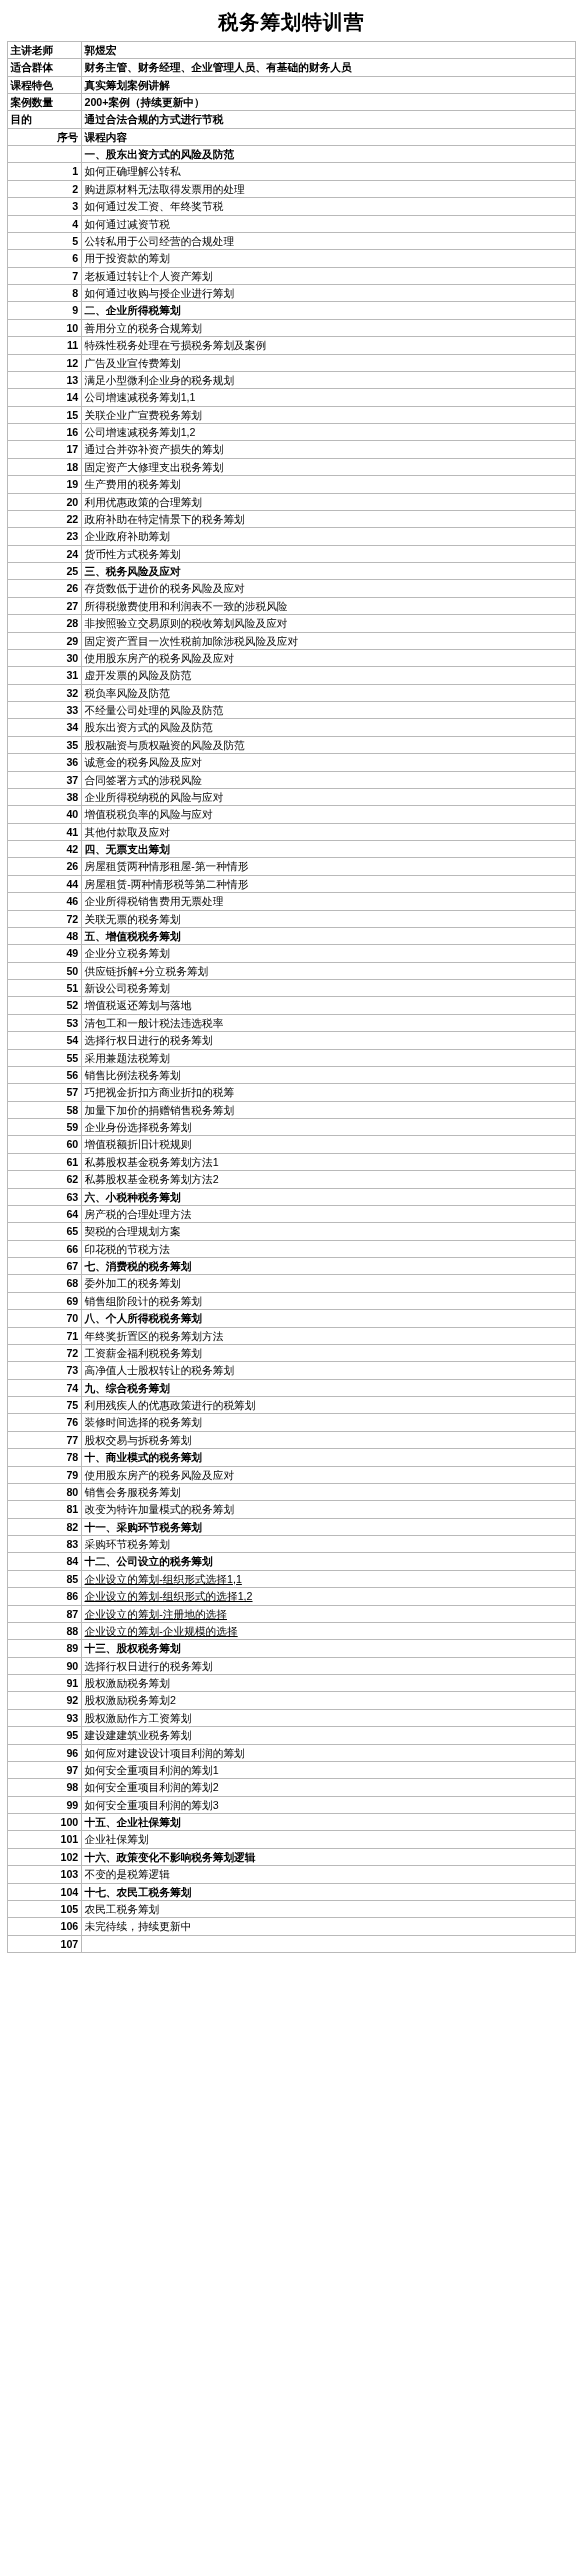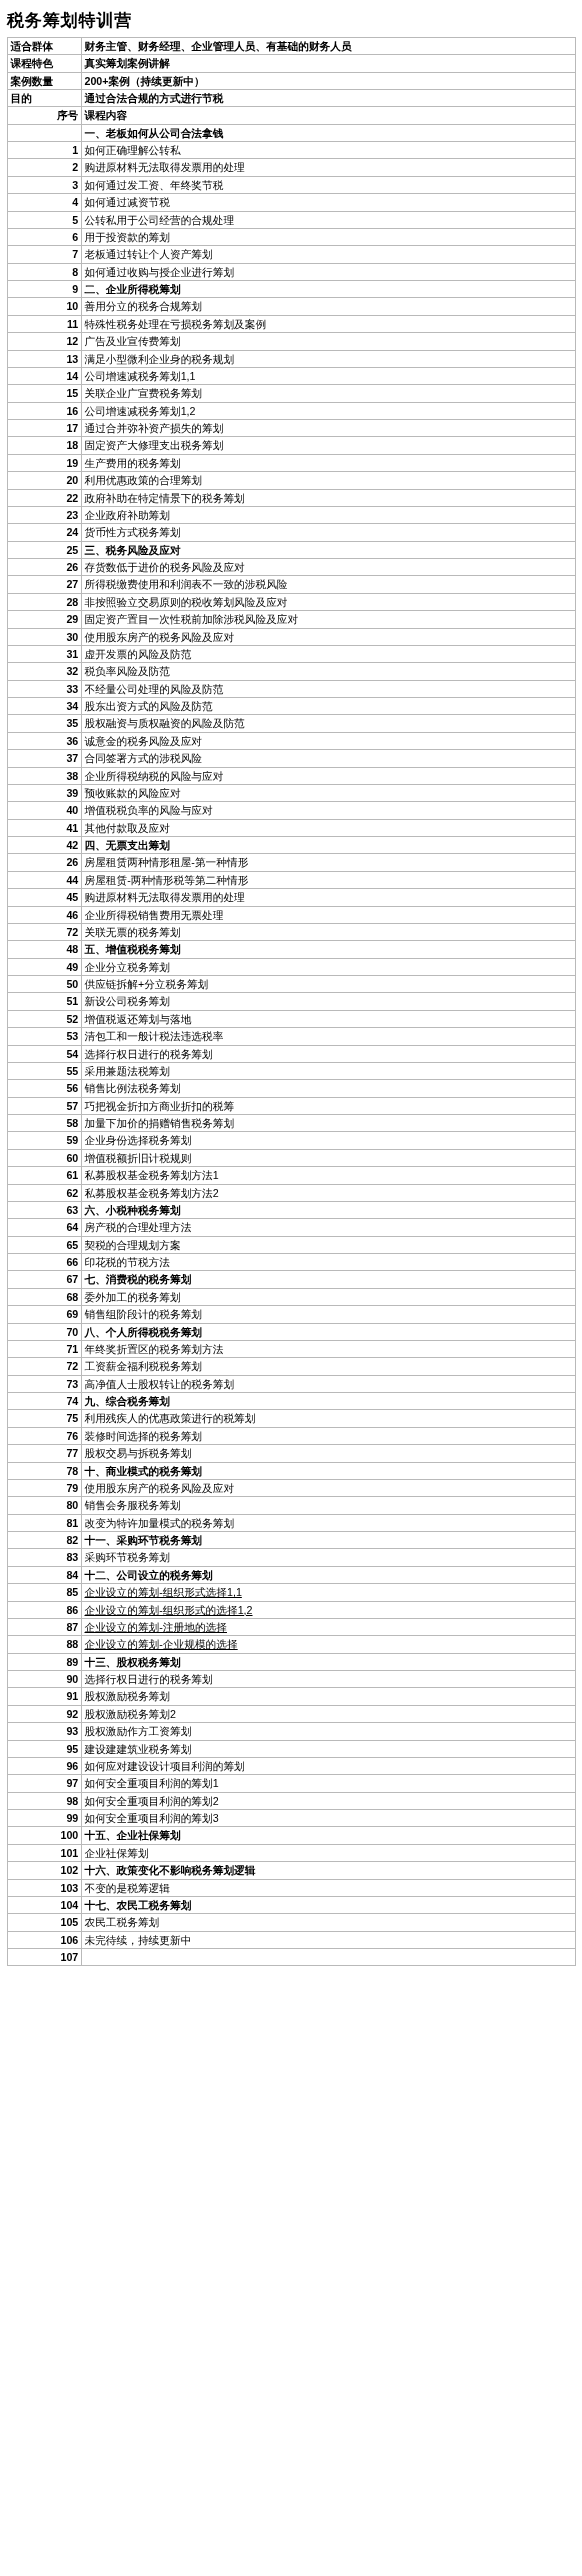--- a/index.html
+++ b/index.html
@@ -11,22 +11,22 @@
     width: 583px;
     font-family: "Liberation Sans", sans-serif;
     color: #000000;
   }
   .page {
     width: 583px;
     box-sizing: border-box;
     padding: 5.2px 6.9px 8.6px 6.9px;
   }
   .doc-title {
-    text-align: left;
-    font-size: 17px;
+    text-align: center;
+    font-size: 20px;
     font-weight: bold;
     letter-spacing: 0.9px;
     padding: 3.4px 0 5.2px 0;
     font-family: Liberation Sans, sans-serif;
   }
   table.main {
     border-collapse: collapse;
     width: 569px;
     table-layout: fixed;
   }
@@ -78,20 +78,24 @@
 
   <div class="doc-title">税务筹划特训营</div>
 
   <table class="main">
     <colgroup>
       <col style="width:74px">
       <col>
     </colgroup>
     <tbody id="table-body">
         <tr>
+          <td class="head-label">主讲老师</td>
+          <td class="head-value">郭煜宏</td>
+        </tr>
+        <tr>
           <td class="head-label">适合群体</td>
           <td class="head-value">财务主管、财务经理、企业管理人员、有基础的财务人员</td>
         </tr>
         <tr>
           <td class="head-label">课程特色</td>
           <td class="head-value">真实筹划案例讲解</td>
         </tr>
         <tr>
           <td class="head-label">案例数量</td>
           <td class="head-value">200+案例（持续更新中）</td>
@@ -99,21 +103,21 @@
         <tr>
           <td class="head-label">目的</td>
           <td class="head-value">通过合法合规的方式进行节税</td>
         </tr>
         <tr class="hdr">
           <td class="idx">序号</td>
           <td class="content">课程内容</td>
         </tr>
         <tr>
           <td class="idx"></td>
-          <td class="content section">一、老板如何从公司合法拿钱</td>
+          <td class="content section">一、股东出资方式的风险及防范</td>
         </tr>
         <tr>
           <td class="idx">1</td>
           <td class="content">如何正确理解公转私</td>
         </tr>
         <tr>
           <td class="idx">2</td>
           <td class="content">购进原材料无法取得发票用的处理</td>
         </tr>
         <tr>
@@ -250,46 +254,38 @@
         </tr>
         <tr>
           <td class="idx">37</td>
           <td class="content">合同签署方式的涉税风险</td>
         </tr>
         <tr>
           <td class="idx">38</td>
           <td class="content">企业所得税纳税的风险与应对</td>
         </tr>
         <tr>
-          <td class="idx">39</td>
-          <td class="content">预收账款的风险应对</td>
-        </tr>
-        <tr>
           <td class="idx">40</td>
           <td class="content">增值税税负率的风险与应对</td>
         </tr>
         <tr>
           <td class="idx">41</td>
           <td class="content">其他付款取及应对</td>
         </tr>
         <tr>
           <td class="idx">42</td>
           <td class="content section">四、无票支出筹划</td>
         </tr>
         <tr>
           <td class="idx">26</td>
           <td class="content">房屋租赁两种情形租屋-第一种情形</td>
         </tr>
         <tr>
           <td class="idx">44</td>
           <td class="content">房屋租赁-两种情形税等第二种情形</td>
-        </tr>
-        <tr>
-          <td class="idx">45</td>
-          <td class="content">购进原材料无法取得发票用的处理</td>
         </tr>
         <tr>
           <td class="idx">46</td>
           <td class="content">企业所得税销售费用无票处理</td>
         </tr>
         <tr>
           <td class="idx">72</td>
           <td class="content">关联无票的税务筹划</td>
         </tr>
         <tr>

